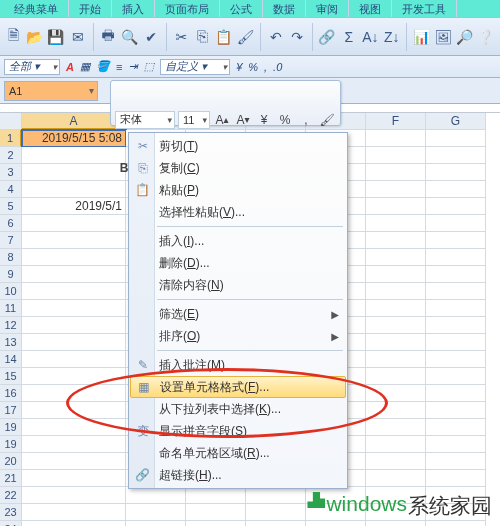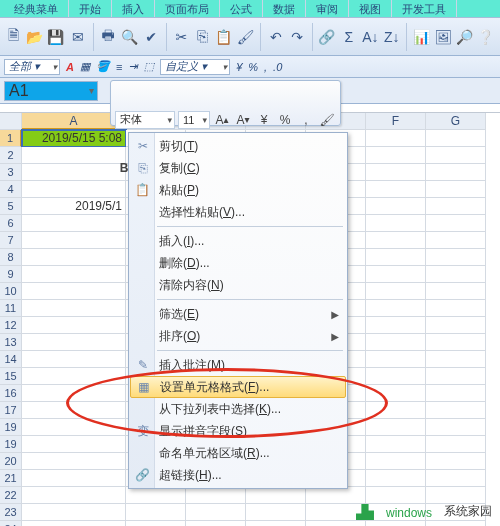--- a/index.html
+++ b/index.html
@@ -74,23 +74,23 @@
   .fbarrow {
     background: #e4ecf7;
     height: 26px;
     border-bottom: 1px solid #9bb4d4;
     display: flex;
     align-items: center;
   }
   .namebox {
     width: 94px; height: 20px;
     border: 1px solid #9fb6d3;
-    background: #0ea5e9;
+    background: #fdba74;
     margin: 0 4px;
-    font-size: 16px;
+    font-size: 11px;
     display: flex; align-items: center;
     padding: 0 4px;
     position: relative;
     color:#333;
   }
   .namebox::after { content:"▾"; position:absolute; right:3px; color:#666; font-size:10px;}
   .minitoolbar {
     margin-left: 8px;
     background: linear-gradient(#fdfdfd,#e8eef8);
     border: 1px solid #a7bdd8;
@@ -135,21 +135,21 @@
     align-items: center;
     overflow: hidden;
     white-space: nowrap;
   }
   .corner { background:#e7edf5; }
   .colhdr { background:#e7edf5; justify-content:center; color:#37507a; }
   .colhdr.sel { background:#f7d99a; border-bottom:2px solid #d49a1a; }
   .rowhdr { background:#e7edf5; justify-content:center; color:#37507a; font-size:11px;}
   .rowhdr.sel { background:#f7d99a; border-right:2px solid #d49a1a;}
   .cell { background:#fff; padding:0 3px; justify-content:flex-end; font-size:12px;}
-  .cell.selcell { outline: 2px solid #3b6eb5; outline-offset:-1px; background:#84cc16;text-align:right; }
+  .cell.selcell { outline: 2px solid #3b6eb5; outline-offset:-1px; background:#fdba74;text-align:right; }
   
   .ctxmenu {
     position: absolute;
     left: 128px;
     top: 132px;
     width: 220px;
     background: linear-gradient(#fdfdfd,#f3f6fb);
     border: 1px solid #9bb0cc;
     box-shadow: 2px 2px 4px rgba(0,0,0,.25);
     font-size: 12px;
@@ -202,25 +202,25 @@
     border-radius: 50%;
     z-index: 30;
     pointer-events: none;
   }
   
   .watermark {
     position: absolute;
     right: 8px;
     bottom: 6px;
     display: flex;
-    align-items: flex-end;
-    font-size: 12px;
+    align-items: flex-start;
+    font-size: 21px;
     color: #2aa34a;
     z-index: 40;
-    gap: 12px;
+    gap: 1px;
   }
   .wmlogo {
     width: 18px; height:16px;
     background: #2aa34a;
     clip-path: polygon(0 60%, 0 100%, 100% 100%, 100% 40%, 70% 40%, 70% 0, 30% 0, 30% 60%);
   }
   .watermark .black { color:#333;}
 </style>
 </head>
 <body>

